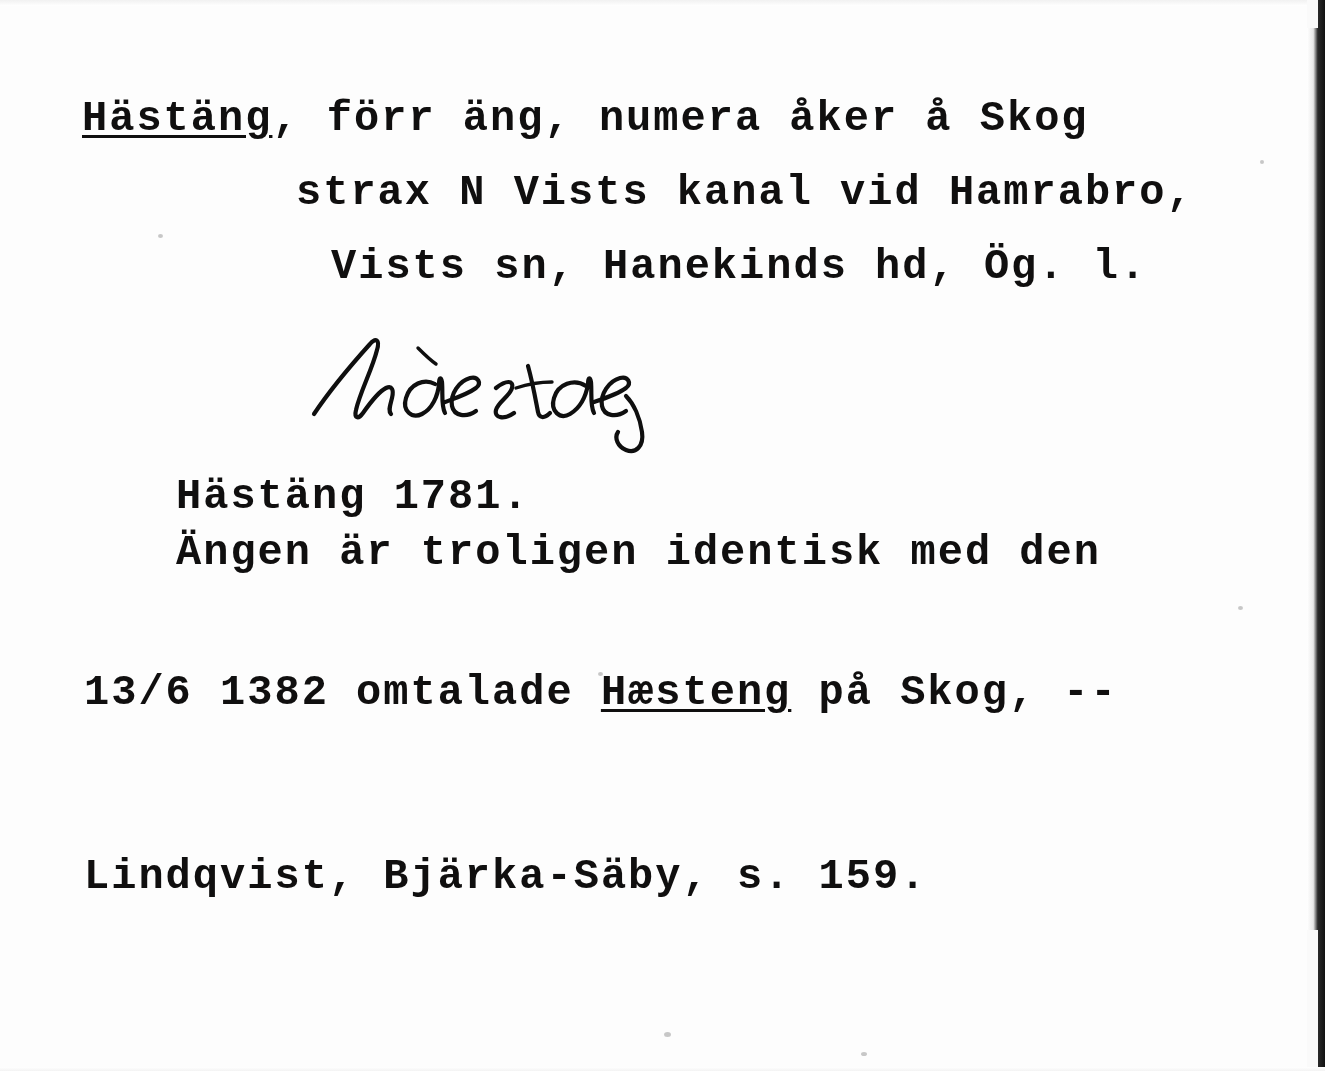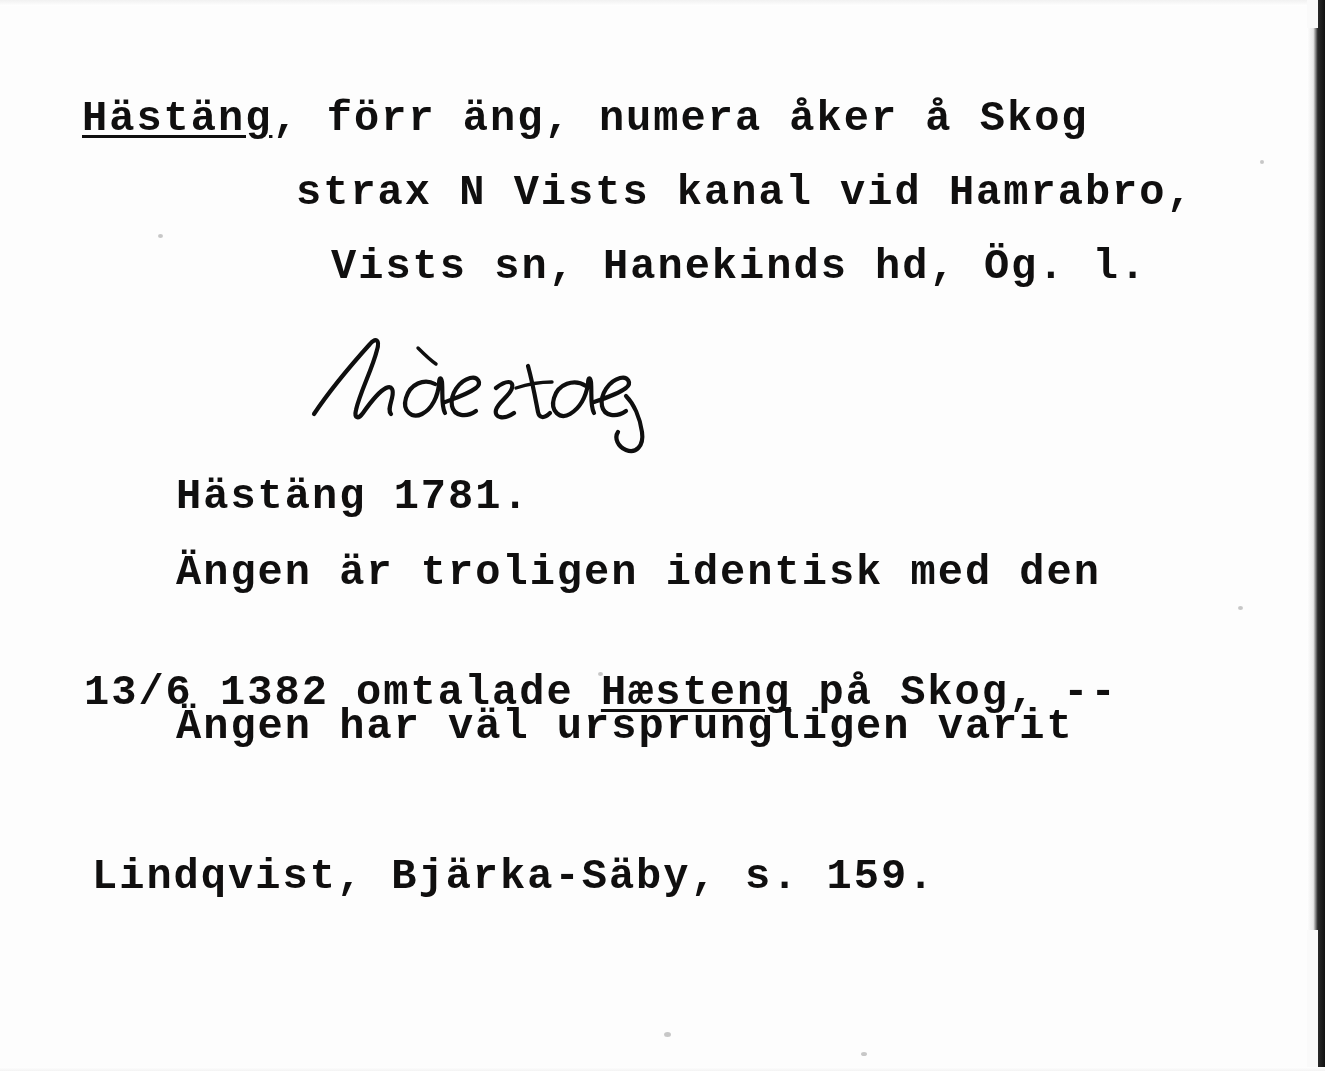--- a/index.html
+++ b/index.html
@@ -120,28 +120,27 @@
         <path d="M286 68 C274 60 258 66 254 80 C250 93 260 102 270 96 C280 90 286 78 288 66 C288 60 290 58 291 64 C292 76 290 88 294 95"></path>
 
         <path d="M294 84 C306 80 318 76 326 70 C332 65 328 58 320 60 C309 63 300 76 302 88 C304 98 316 100 326 93"></path>
         <path d="M326 78 C334 86 340 100 342 114 C344 128 336 136 326 132 C318 129 314 120 318 114"></path>
       </g>
     </svg>
   </div>
 
   <div class="typed" style="left:176px; top:476px;">Hästäng 1781.</div>
 
-  <div class="typed" style="left:176px; top:552px;">Ängen är troligen identisk med den</div>
+  <div class="typed" style="left:176px; top:532px;">Ängen är troligen identisk med den</div>
 
   <div class="typed" style="left:84px; top:628px;margin-top:44px;"><span>13/6 1382 omtalade </span><span class="u">Hæsteng</span><span> på Skog, --</span></div>
 
-  <div class="typed" style="left:176px; top:706px;">Ängen har väl ursprungligen varit</div>
 
 
-  <div class="typed" style="left:92px; top:856px;">Lindqvist, Bjärka-Säby, s. 159.</div>
+  <div class="typed" style="left:84px; top:856px;">Lindqvist, Bjärka-Säby, s. 159.</div>
 
   <div class="speck" style="left:664px; top:1032px; width:7px; height:5px;"></div>
   <div class="speck" style="left:861px; top:1052px; width:6px; height:4px;"></div>
   <div class="speck" style="left:598px; top:672px; width:5px; height:4px;"></div>
   <div class="speck" style="left:1238px; top:606px; width:5px; height:4px;"></div>
   <div class="speck" style="left:1260px; top:160px; width:4px; height:4px;"></div>
   <div class="speck" style="left:158px; top:234px; width:5px; height:4px;"></div>
 </div>
 
 </body></html>

